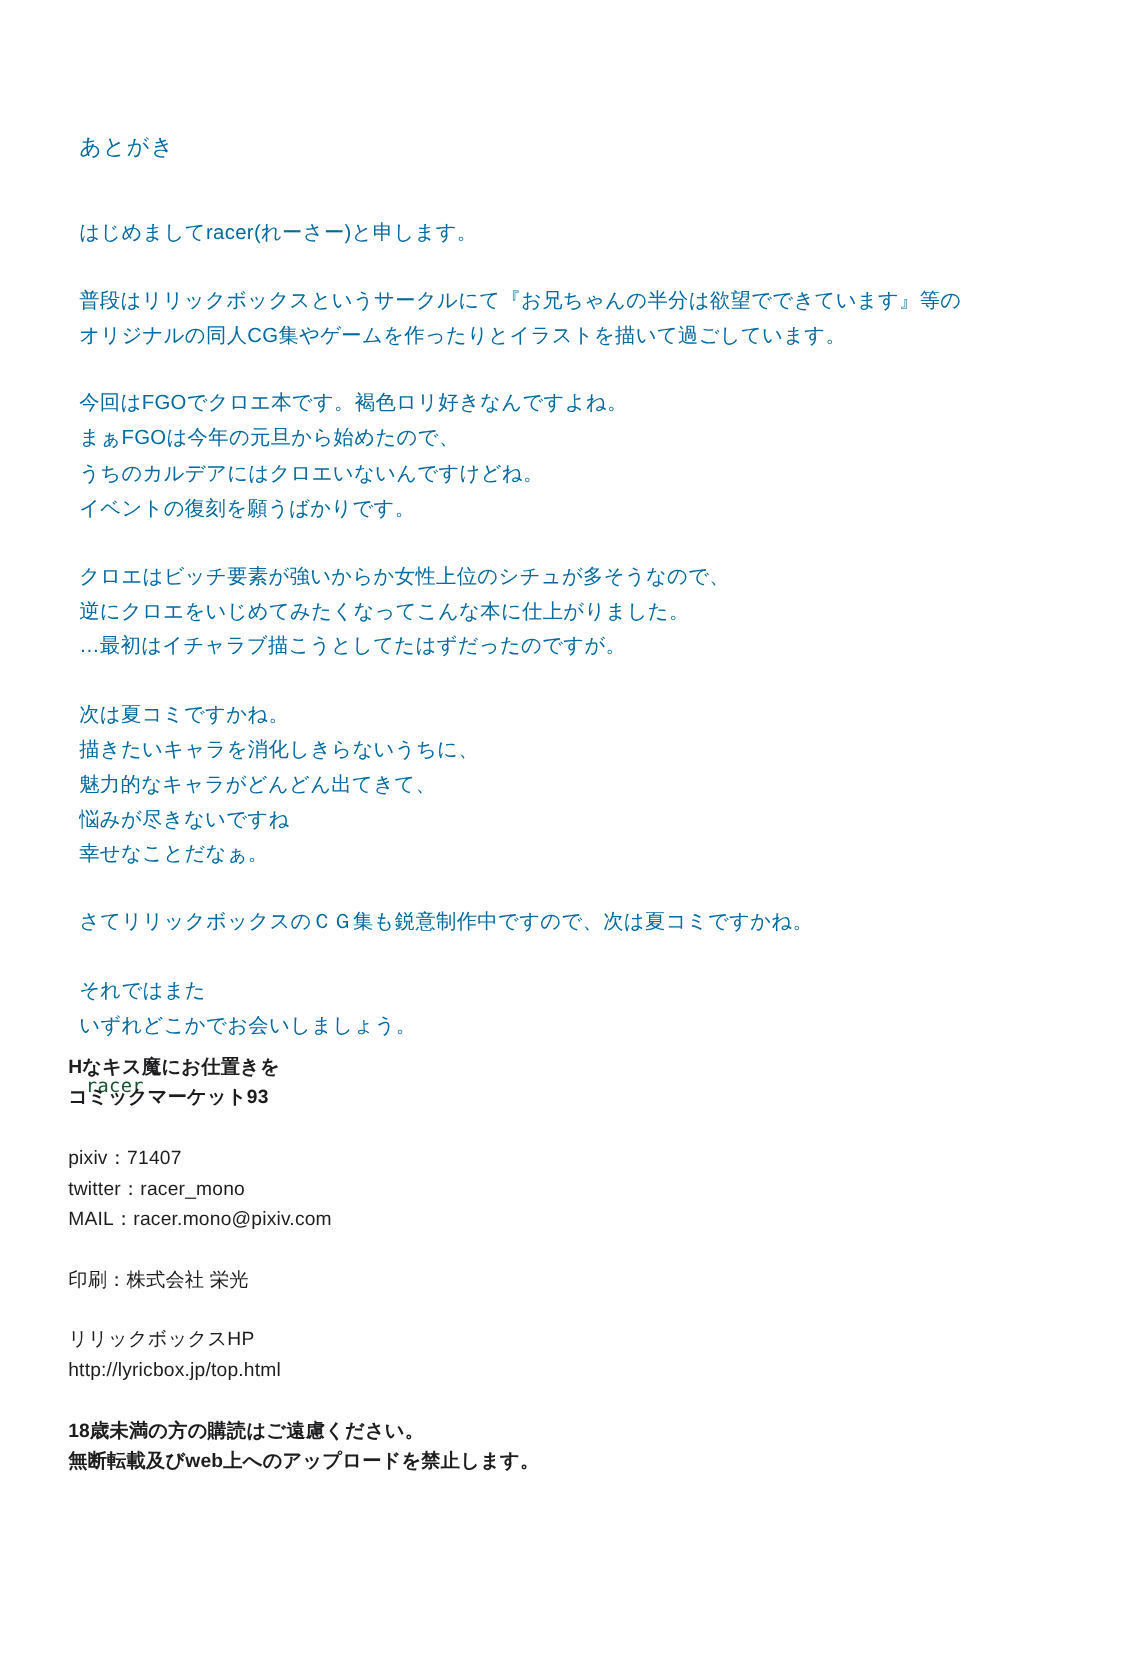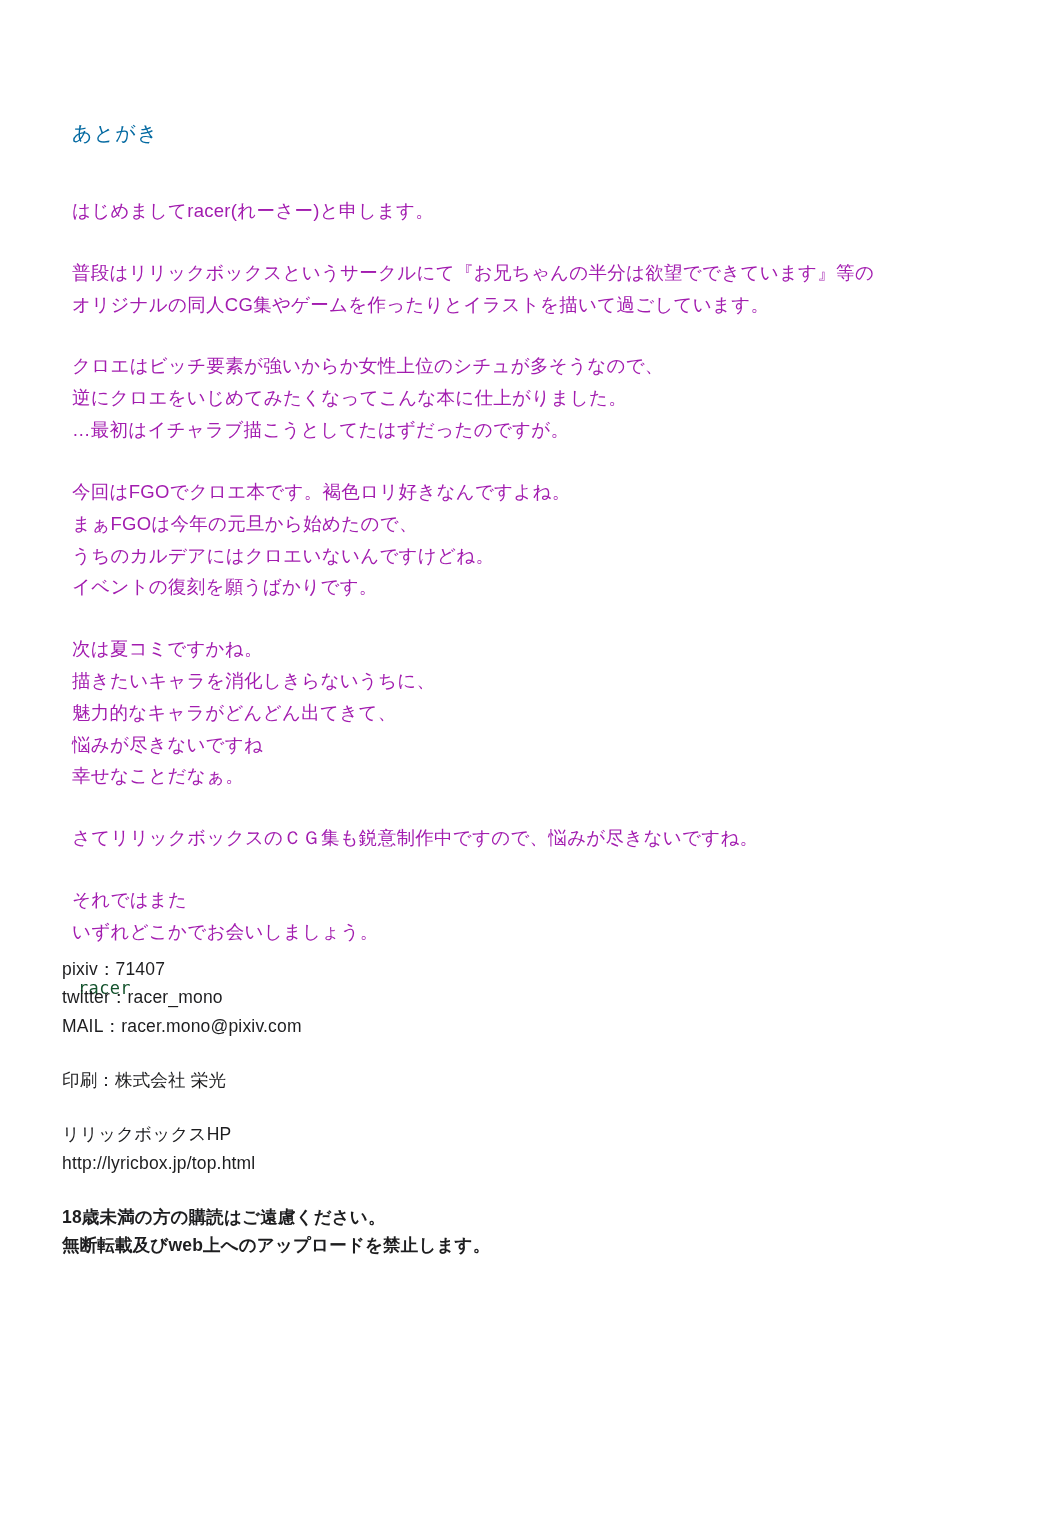--- a/index.html
+++ b/index.html
@@ -33,21 +33,21 @@
     letter-spacing: 0.06em;
     color: #0369a1;
     margin: 0 0 48px 0;
     font-weight: 400;
   }
   .para {
     margin: 0 0 30px 0;
     font-size: 18.5px;
     line-height: 1.72;
     letter-spacing: 0.015em;
-    color: #a21caf;
+    color: #0369a1;
     font-weight: 400;
     white-space: pre-line;
   }
   .signature {
     margin: 28px 0 0 6px;
     font-family: "DejaVu Sans Mono", monospace;
     font-size: 17px;
     letter-spacing: 0.02em;
     color: #14532d;
   }
@@ -80,41 +80,45 @@
 <body>
 
 <div class="page">
 
   <section class="afterword">
     <h1 class="afterword-title">あとがき</h1>
 
     <p class="para">はじめましてracer(れーさー)と申します。</p>
     <p class="para">普段はリリックボックスというサークルにて『お兄ちゃんの半分は欲望でできています』等の
 オリジナルの同人CG集やゲームを作ったりとイラストを描いて過ごしています。</p>
-    <p class="para">クロエはビッチ要素が強いからか女性上位のシチュが多そうなので、
-逆にクロエをいじめてみたくなってこんな本に仕上がりました。
-…最初はイチャラブ描こうとしてたはずだったのですが。</p>
     <p class="para">今回はFGOでクロエ本です。褐色ロリ好きなんですよね。
 まぁFGOは今年の元旦から始めたので、
 うちのカルデアにはクロエいないんですけどね。
 イベントの復刻を願うばかりです。</p>
+    <p class="para">クロエはビッチ要素が強いからか女性上位のシチュが多そうなので、
+逆にクロエをいじめてみたくなってこんな本に仕上がりました。
+…最初はイチャラブ描こうとしてたはずだったのですが。</p>
     <p class="para">次は夏コミですかね。
 描きたいキャラを消化しきらないうちに、
 魅力的なキャラがどんどん出てきて、
 悩みが尽きないですね
 幸せなことだなぁ。</p>
-    <p class="para">さてリリックボックスのＣＧ集も鋭意制作中ですので、悩みが尽きないですね。</p>
+    <p class="para">さてリリックボックスのＣＧ集も鋭意制作中ですので、次は夏コミですかね。</p>
     <p class="para">それではまた
 いずれどこかでお会いしましょう。</p>
 
     <div class="signature">racer</div>
   </section>
 
   <section class="colophon">
 
+    <div class="colophon-group gap-md">
+      <div class="colophon-line bold">Hなキス魔にお仕置きを</div>
+      <div class="colophon-line bold">コミックマーケット93</div>
+    </div>
 
 
     <div class="colophon-group gap-md">
       <div class="colophon-line semi">pixiv：71407</div>
       <div class="colophon-line semi">twitter：racer_mono</div>
       <div class="colophon-line semi">MAIL：racer.mono@pixiv.com</div>
     </div>
 
     <div class="colophon-group gap-md">
       <div class="colophon-line semi">印刷：株式会社 栄光</div>

